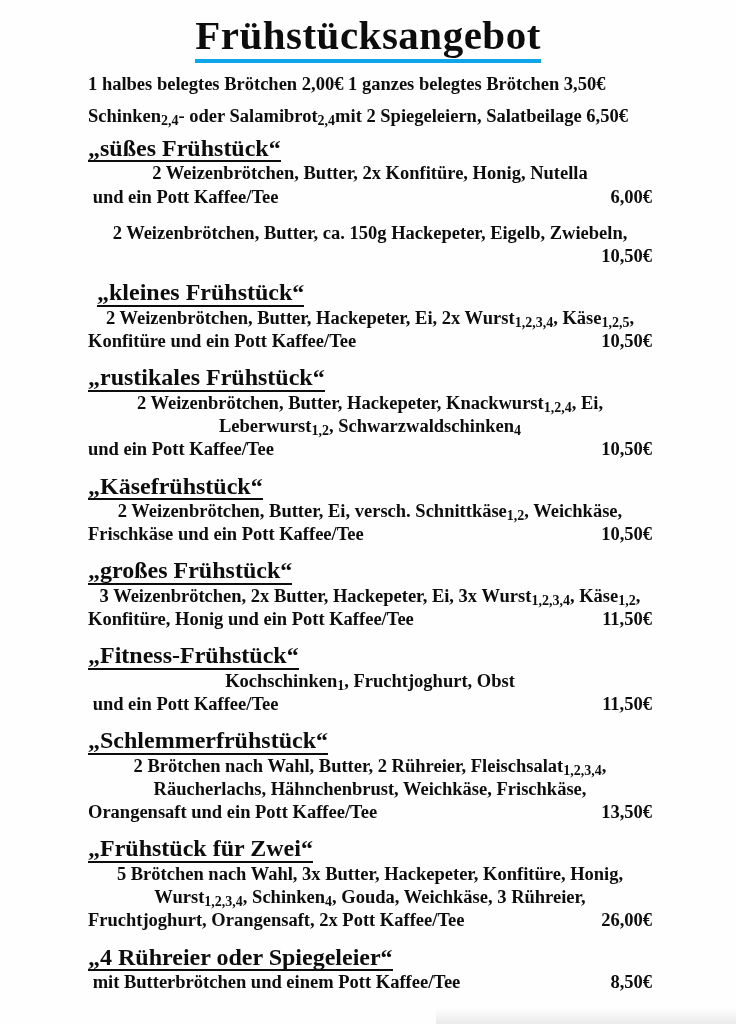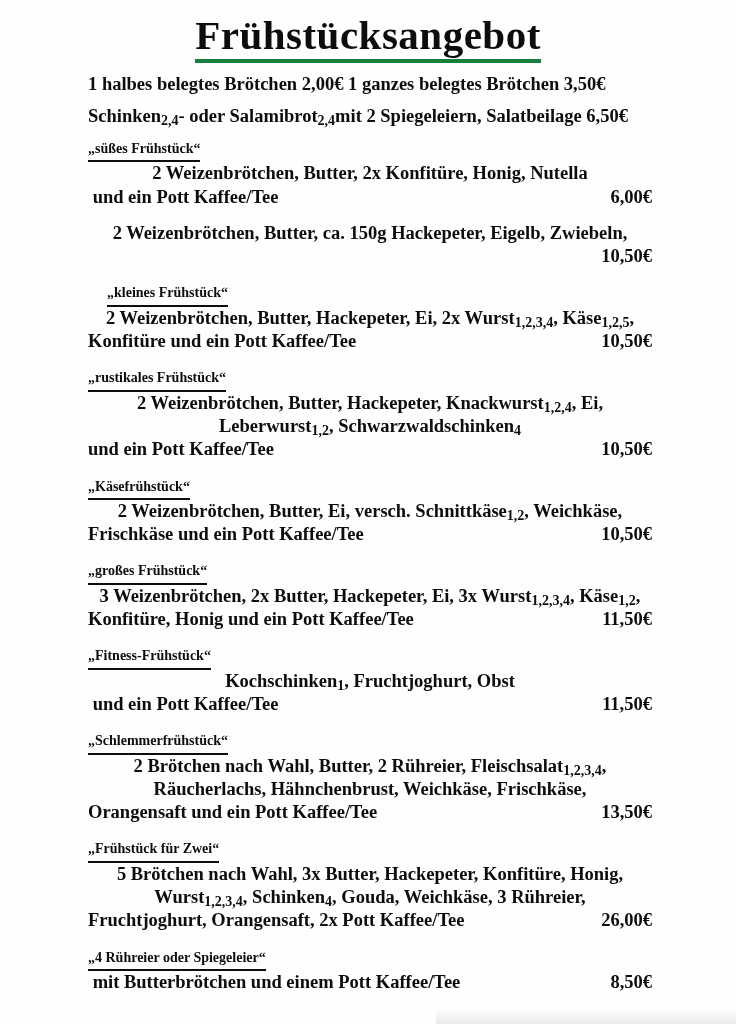--- a/index.html
+++ b/index.html
@@ -17,47 +17,47 @@
   }
   .title-wrap {
     text-align: center;
     margin-top: 12px;
     margin-bottom: 10px;
   }
   .menu-title {
     display: inline-block;
     font-size: 41px;
     line-height: 46px;
-    border-bottom: 4px solid #15803d;
+    border-bottom: 4px solid #0ea5e9;
     padding-bottom: 1px;
     letter-spacing: 0.5px;
   }
   .content {
     padding: 0 84px 0 88px;
   }
   .intro-line {
     font-size: 18.5px;
     line-height: 23px;
     margin-bottom: 9px;
     white-space: pre-wrap;
     display: flex;
     justify-content: space-between;
   }
   .section { margin-bottom: 13px; }
   .section-title-row {
-    font-size: 14px;
+    font-size: 24px;
     line-height: 23.3px;
     white-space: pre-wrap;
   }
   .section-title {
     display: inline-block;
     border-bottom: 2.5px solid #0d0d0d;
     padding-bottom: 0px;
   }
-  .section-title.indent { margin-left: 19px; }
+  .section-title.indent { margin-left: 9px; }
   .line {
     display: flex;
     justify-content: center;
     font-size: 18.5px;
     line-height: 23.3px;
     white-space: pre-wrap;
   }
   .line-text { white-space: pre-wrap; }
   .price { margin-left: auto; padding-left: 10px; }
   sub {

